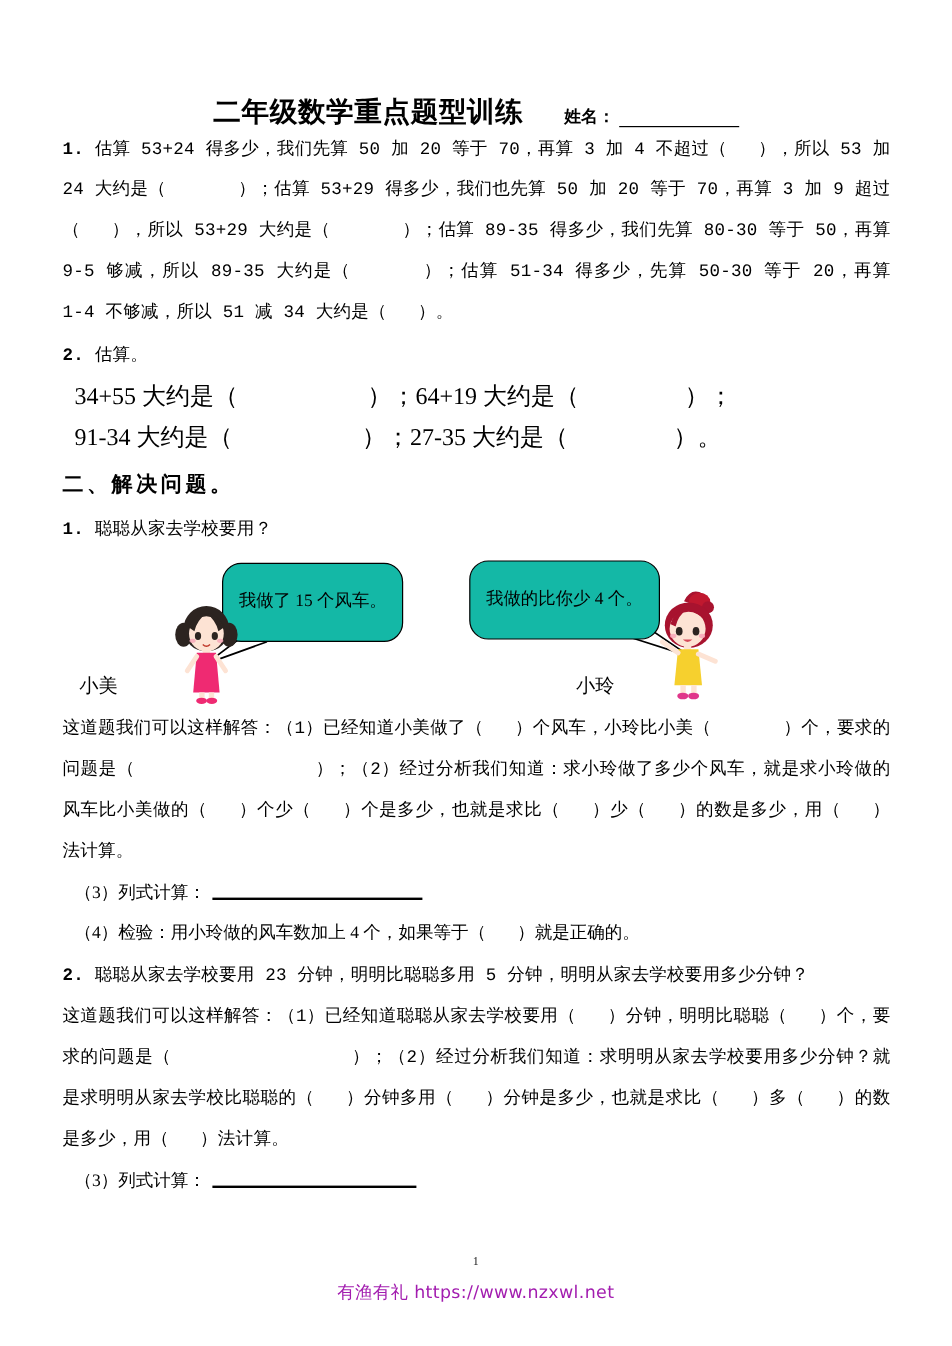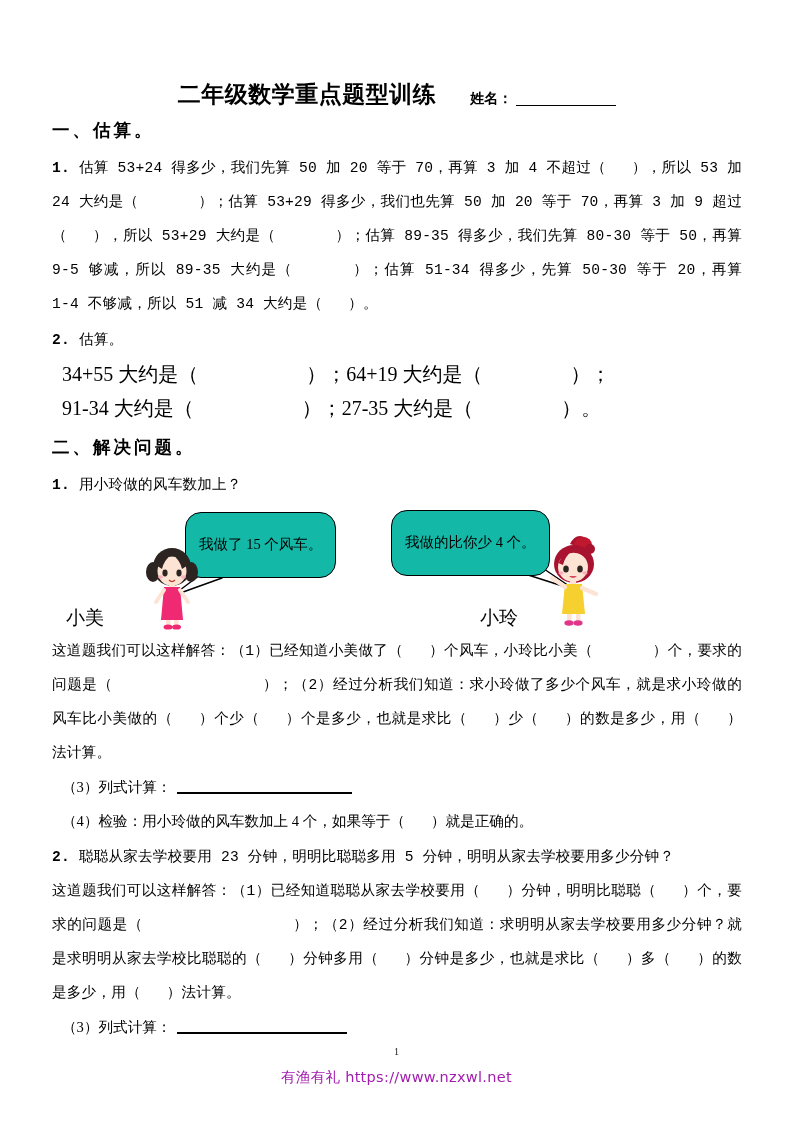--- a/index.html
+++ b/index.html
@@ -115,21 +115,21 @@
     white-space: nowrap;
     line-height: 1.1;
     z-index: 3;
   }
   #bubble-xiaomei { left: 133px; top: 6px; }
   #bubble-xiaoling { left: 339px; top: 4px; }
   .tail { position: absolute; z-index: 2; }
 
   .char-name {
     position: absolute;
-    font-size: 19px;
+    font-size: 16px;
     line-height: 1;
     text-align: center;
   }
   #label-xiaomei  { left: 14px;  top: 102px; }
   #label-xiaoling { left: 428px; top: 102px; }
 
   .figure { position: absolute; z-index: 4; }
   #fig-xiaomei  { left: 92px;  top: 34px; }
   #fig-xiaoling { left: 494px; top: 26px; }
 
@@ -185,33 +185,32 @@
   <div class="content">
 
     <div class="header-row">
       <div class="doc-title">二年级数学重点题型训练</div>
       <div class="name-block">
         <span class="name-label">姓名：</span>
         <span class="name-blank"></span>
       </div>
     </div>
 
-    <div class="section-heading">一、估算。</div>
 
     <p class="para item"><span class="q-num">1.</span> <span>估算 53+24 得多少，我们先算 50 加 20 等于 70，再算 3 加 4 不超过（</span><span class="blank-s"></span><span>），所以 53 加 24 大约是（</span><span class="blank-m"></span><span>）；估算 53+29 得多少，我们也先算 50 加 20 等于 70，再算 3 加 9 超过（</span><span class="blank-s"></span><span>），所以 53+29 大约是（</span><span class="blank-m"></span><span>）；估算 89-35 得多少，我们先算 80-30 等于 50，再算 9-5 够减，所以 89-35 大约是（</span><span class="blank-m"></span><span>）；估算 51-34 得多少，先算 50-30 等于 20，再算 1-4 不够减，所以 51 减 34 大约是（</span><span class="blank-s"></span><span>）。</span></p>
 
     <p class="para item"><span class="q-num">2.</span> <span>估算。</span></p>
 
     <div class="est-line"><span>34+55 大约是（</span><span class="gap-a"></span><span>）；</span><span>64+19 大约是（</span><span class="gap-b"></span><span>）；</span></div>
 
     <div class="est-line"><span>91-34 大约是（</span><span class="gap-a"></span><span>）；</span><span>27-35 大约是（</span><span class="gap-b"></span><span>）。</span></div>
 
     <div class="section-heading" id="sec2-heading">二、解决问题。</div>
 
-    <p class="para item"><span class="q-num">1.</span> <span>用小玲做的风车数加上？</span></p>
+    <p class="para item"><span class="q-num">1.</span> <span>聪聪从家去学校要用？</span></p>
 
     <div class="illus">
 
       <svg class="tail" style="left:118px; top:46px;" width="60" height="50" viewBox="0 0 60 50">
         <path d="M 58 2 L 2 44 L 52 26 Z" fill="#ffffff" stroke="#000000" stroke-width="1.4" stroke-linejoin="round"></path>
       </svg>
       <svg class="tail" style="left:463px; top:44px;" width="62" height="46" viewBox="0 0 62 46">
         <path d="M 4 2 L 60 40 L 10 24 Z" fill="#ffffff" stroke="#000000" stroke-width="1.4" stroke-linejoin="round"></path>
       </svg>
 

